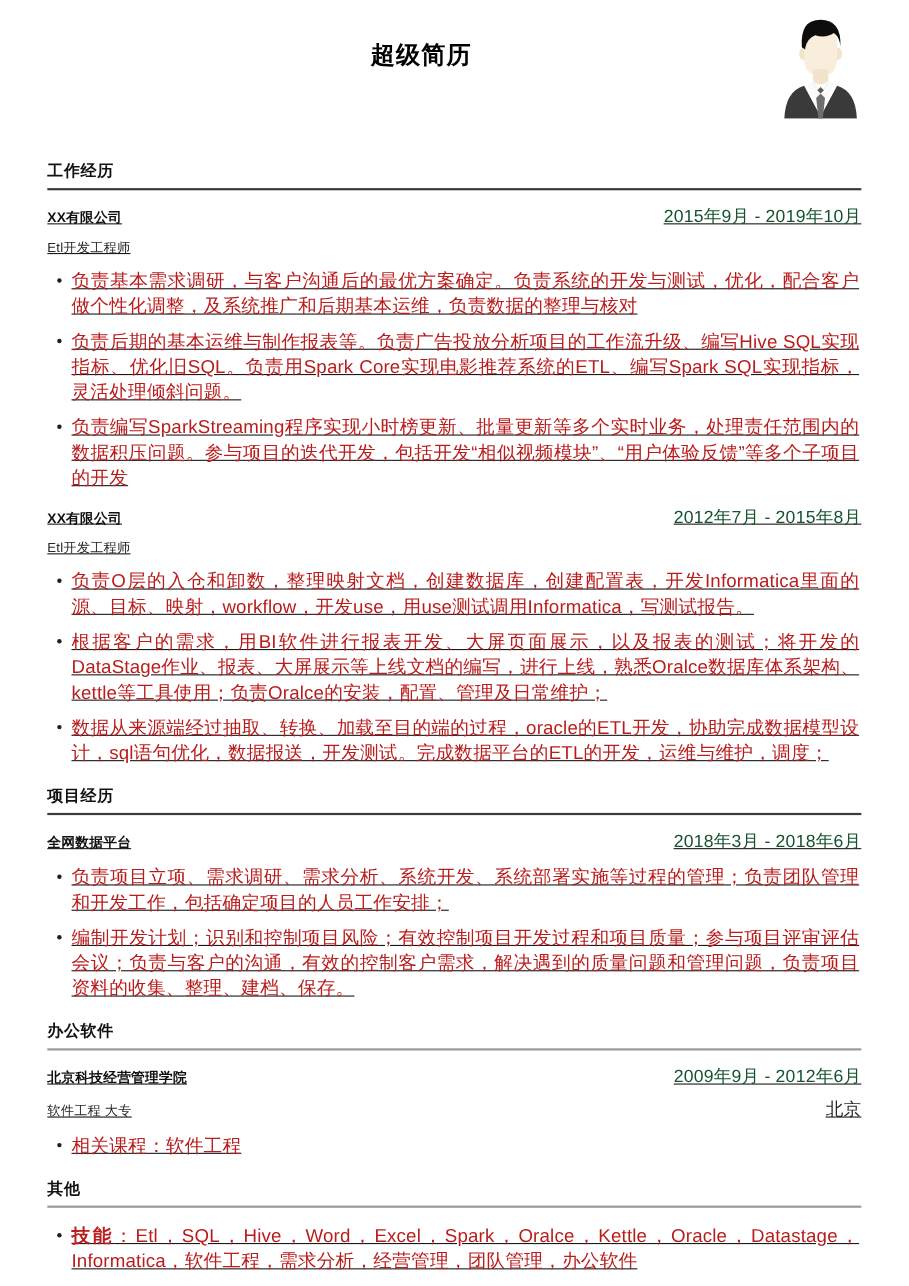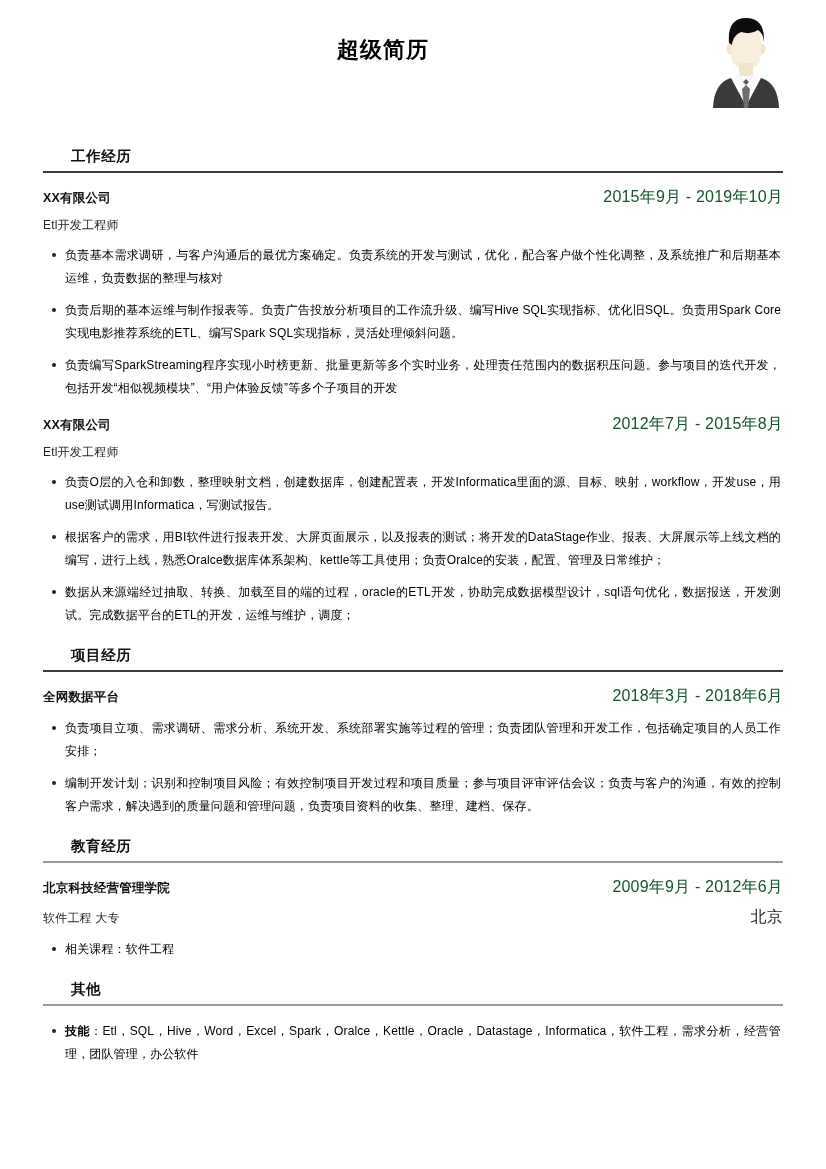--- a/index.html
+++ b/index.html
@@ -65,31 +65,30 @@
 
   
   .section { margin-top: 18px; }
   .section-title {
     font-size: 14.5px;
     font-weight: bold;
     color: #111111;
     letter-spacing: 0.6px;
     line-height: 20px;
     padding-bottom: 5px;
-    margin-left: 28px;
   }
   .section-rule {
     height: 2px;
     background: #3a3a3a;
     width: 100%;
   }
   .section-rule.light { background: #9a9a9a; height: 2px; }
 
   
-  .entry { margin-top: 14px; }
+  .entry { margin-top: 14px; text-decoration: underline; }
   .entry-row {
     display: flex;
     justify-content: space-between;
     align-items: baseline;
     width: 100%;
   }
   .entry-title {
     font-size: 12.5px;
     font-weight: bold;
     color: #111111;
@@ -118,23 +117,23 @@
     color: #262626;
     letter-spacing: 0.2px;
     white-space: nowrap;
   }
 
   
   .bullets { margin-top: 10px; }
   .bullet {
     position: relative;
     padding-left: 22px;
-    font-size: 12px;
+    font-size: 17px;
     line-height: 23px;
-    color: #000000;
+    color: #b91c1c;
     letter-spacing: 0.15px;
     margin-bottom: 9px;
     text-align: justify;
     padding-right: 2px;
   }
   .bullet:last-child { margin-bottom: 0; }
   .bullet::before {
     content: "";
     position: absolute;
     left: 9px;
@@ -226,21 +225,21 @@
             <div class="entry-title">全网数据平台</div>
             <div class="entry-date">2018年3月 - 2018年6月</div>
           </div>
           <div class="bullets">
             <div class="bullet">负责项目立项、需求调研、需求分析、系统开发、系统部署实施等过程的管理；负责团队管理和开发工作，包括确定项目的人员工作安排；</div>
             <div class="bullet">编制开发计划；识别和控制项目风险；有效控制项目开发过程和项目质量；参与项目评审评估会议；负责与客户的沟通，有效的控制客户需求，解决遇到的质量问题和管理问题，负责项目资料的收集、整理、建档、保存。</div>
           </div>
         </div>
       </div>
       <div class="section">
-        <div class="section-title">教育经历</div>
+        <div class="section-title">办公软件</div>
         <div class="section-rule light"></div>
         <div class="entry">
           <div class="entry-row">
             <div class="entry-title">北京科技经营管理学院</div>
             <div class="entry-date">2009年9月 - 2012年6月</div>
           </div>
           <div class="entry-sub-row">
             <div class="entry-role">软件工程 大专</div>
             <div class="entry-location">北京</div>
           </div>

